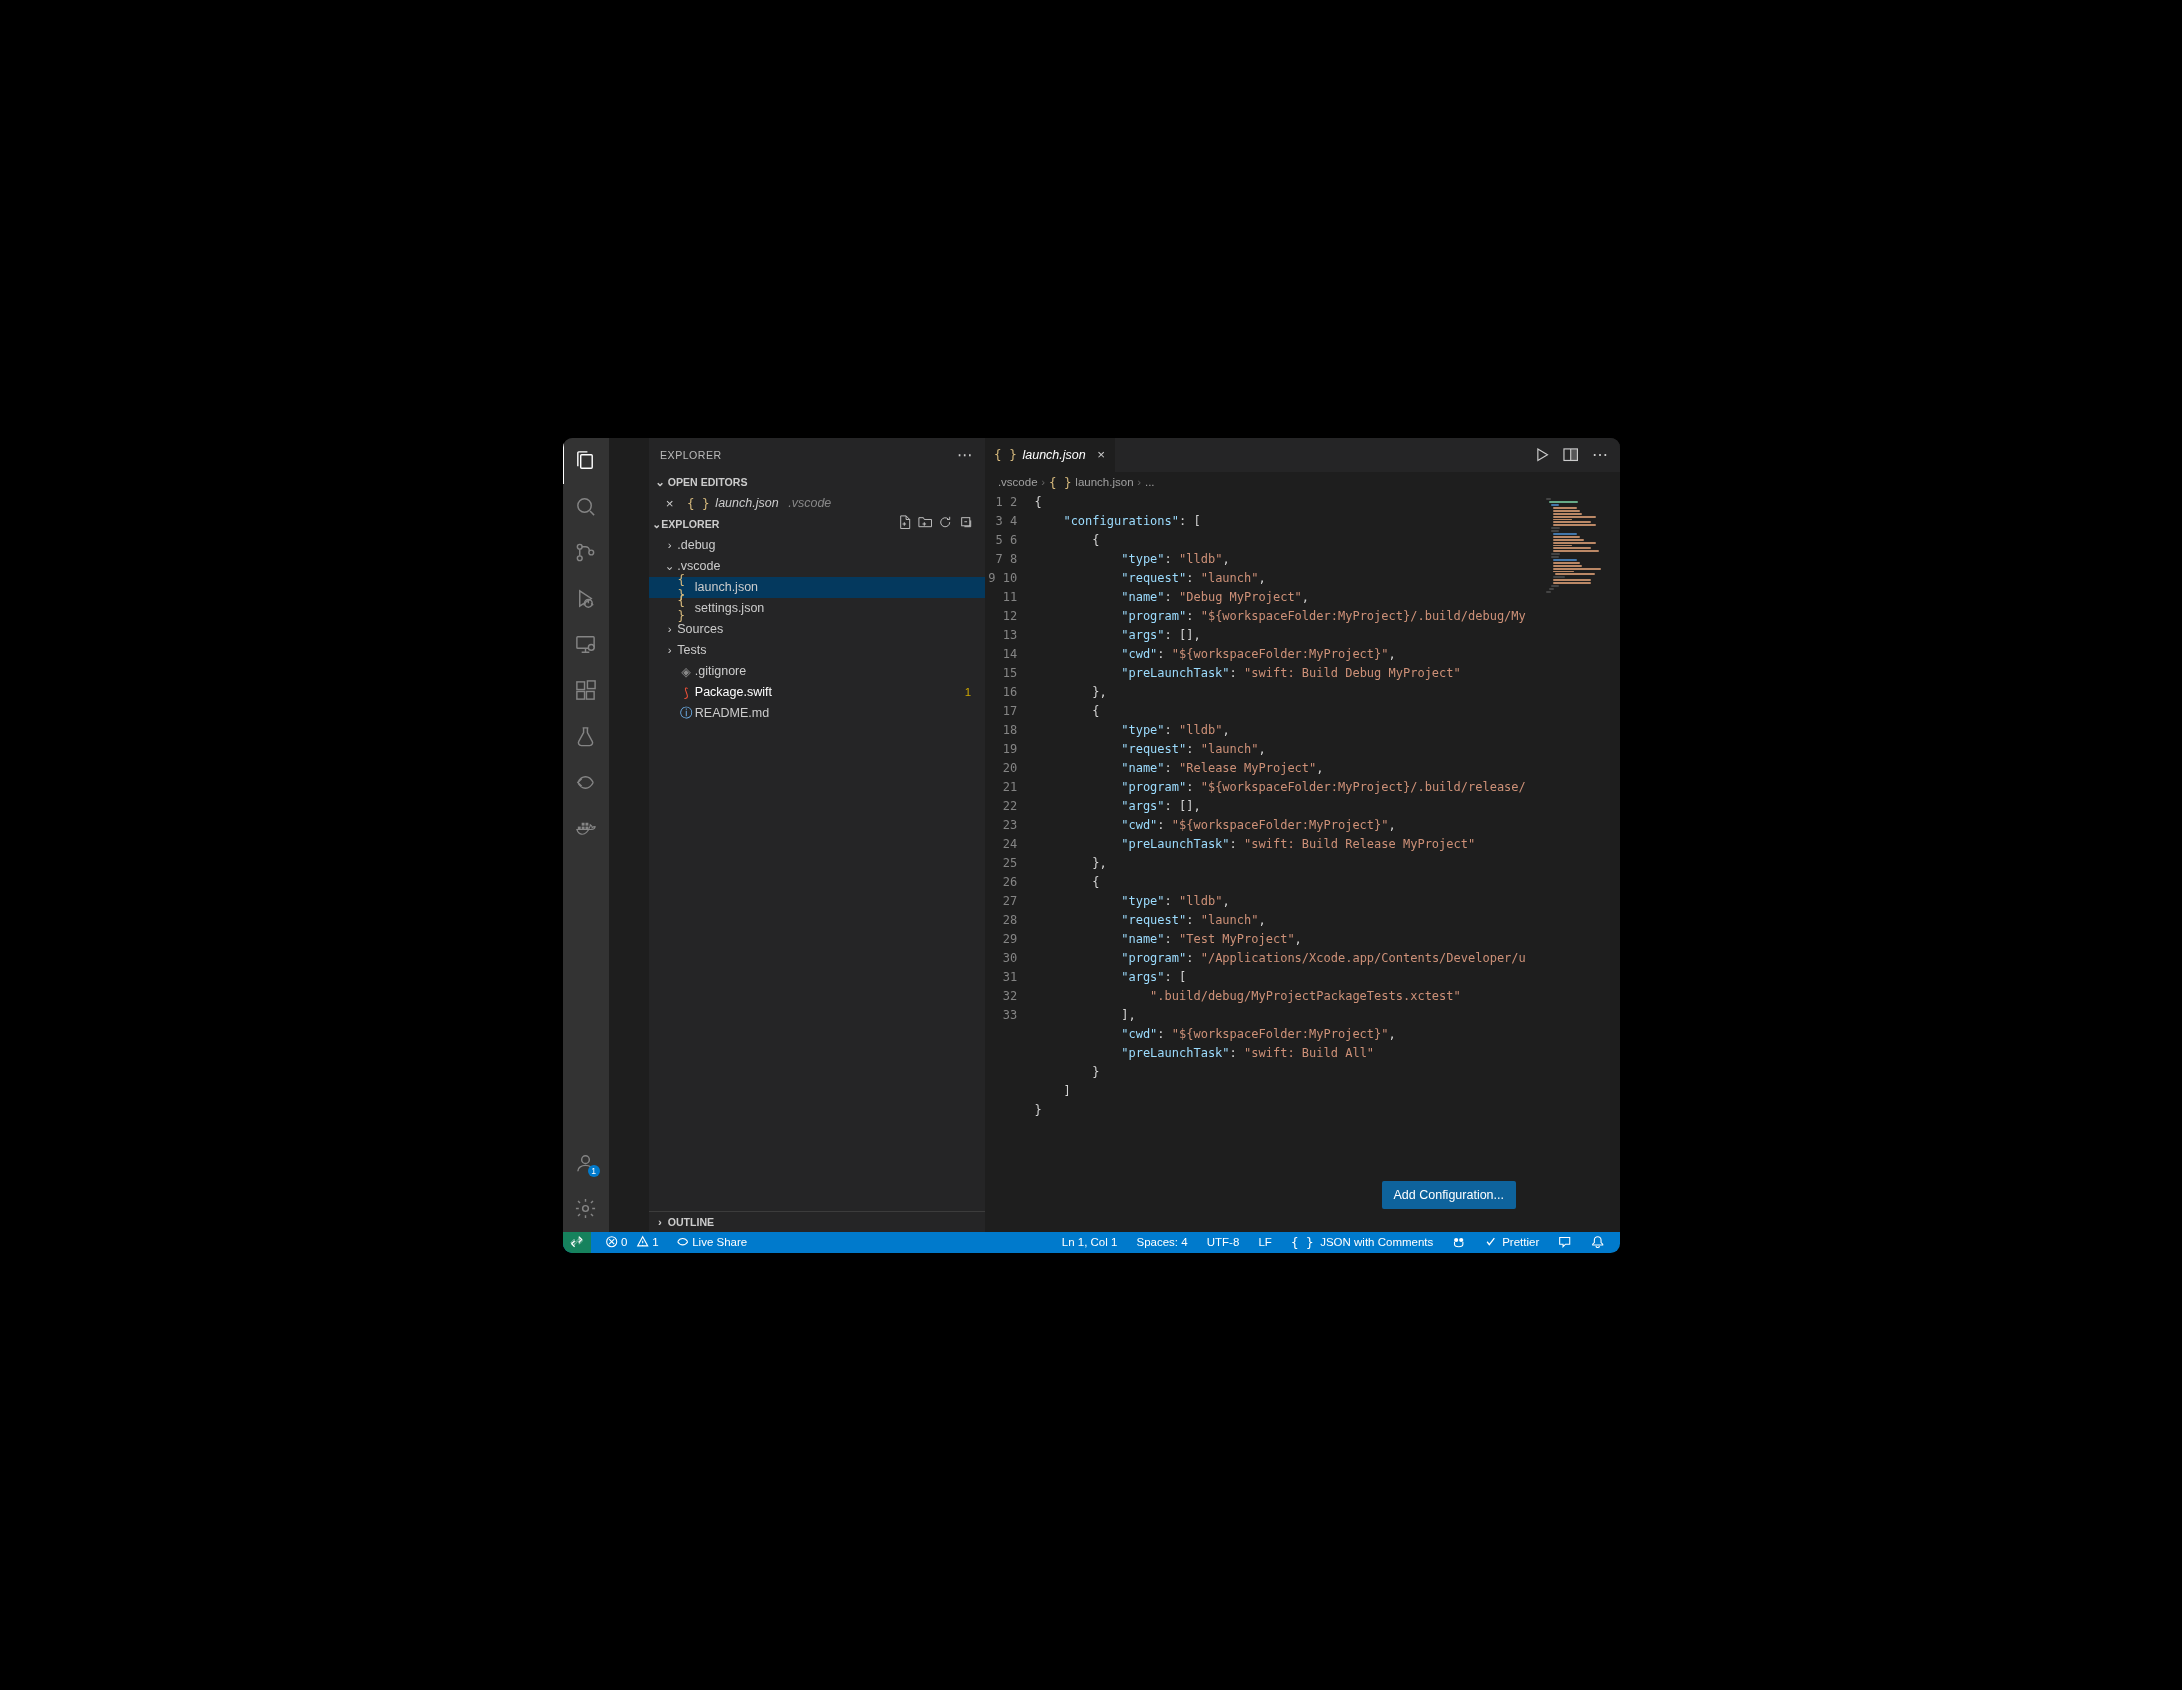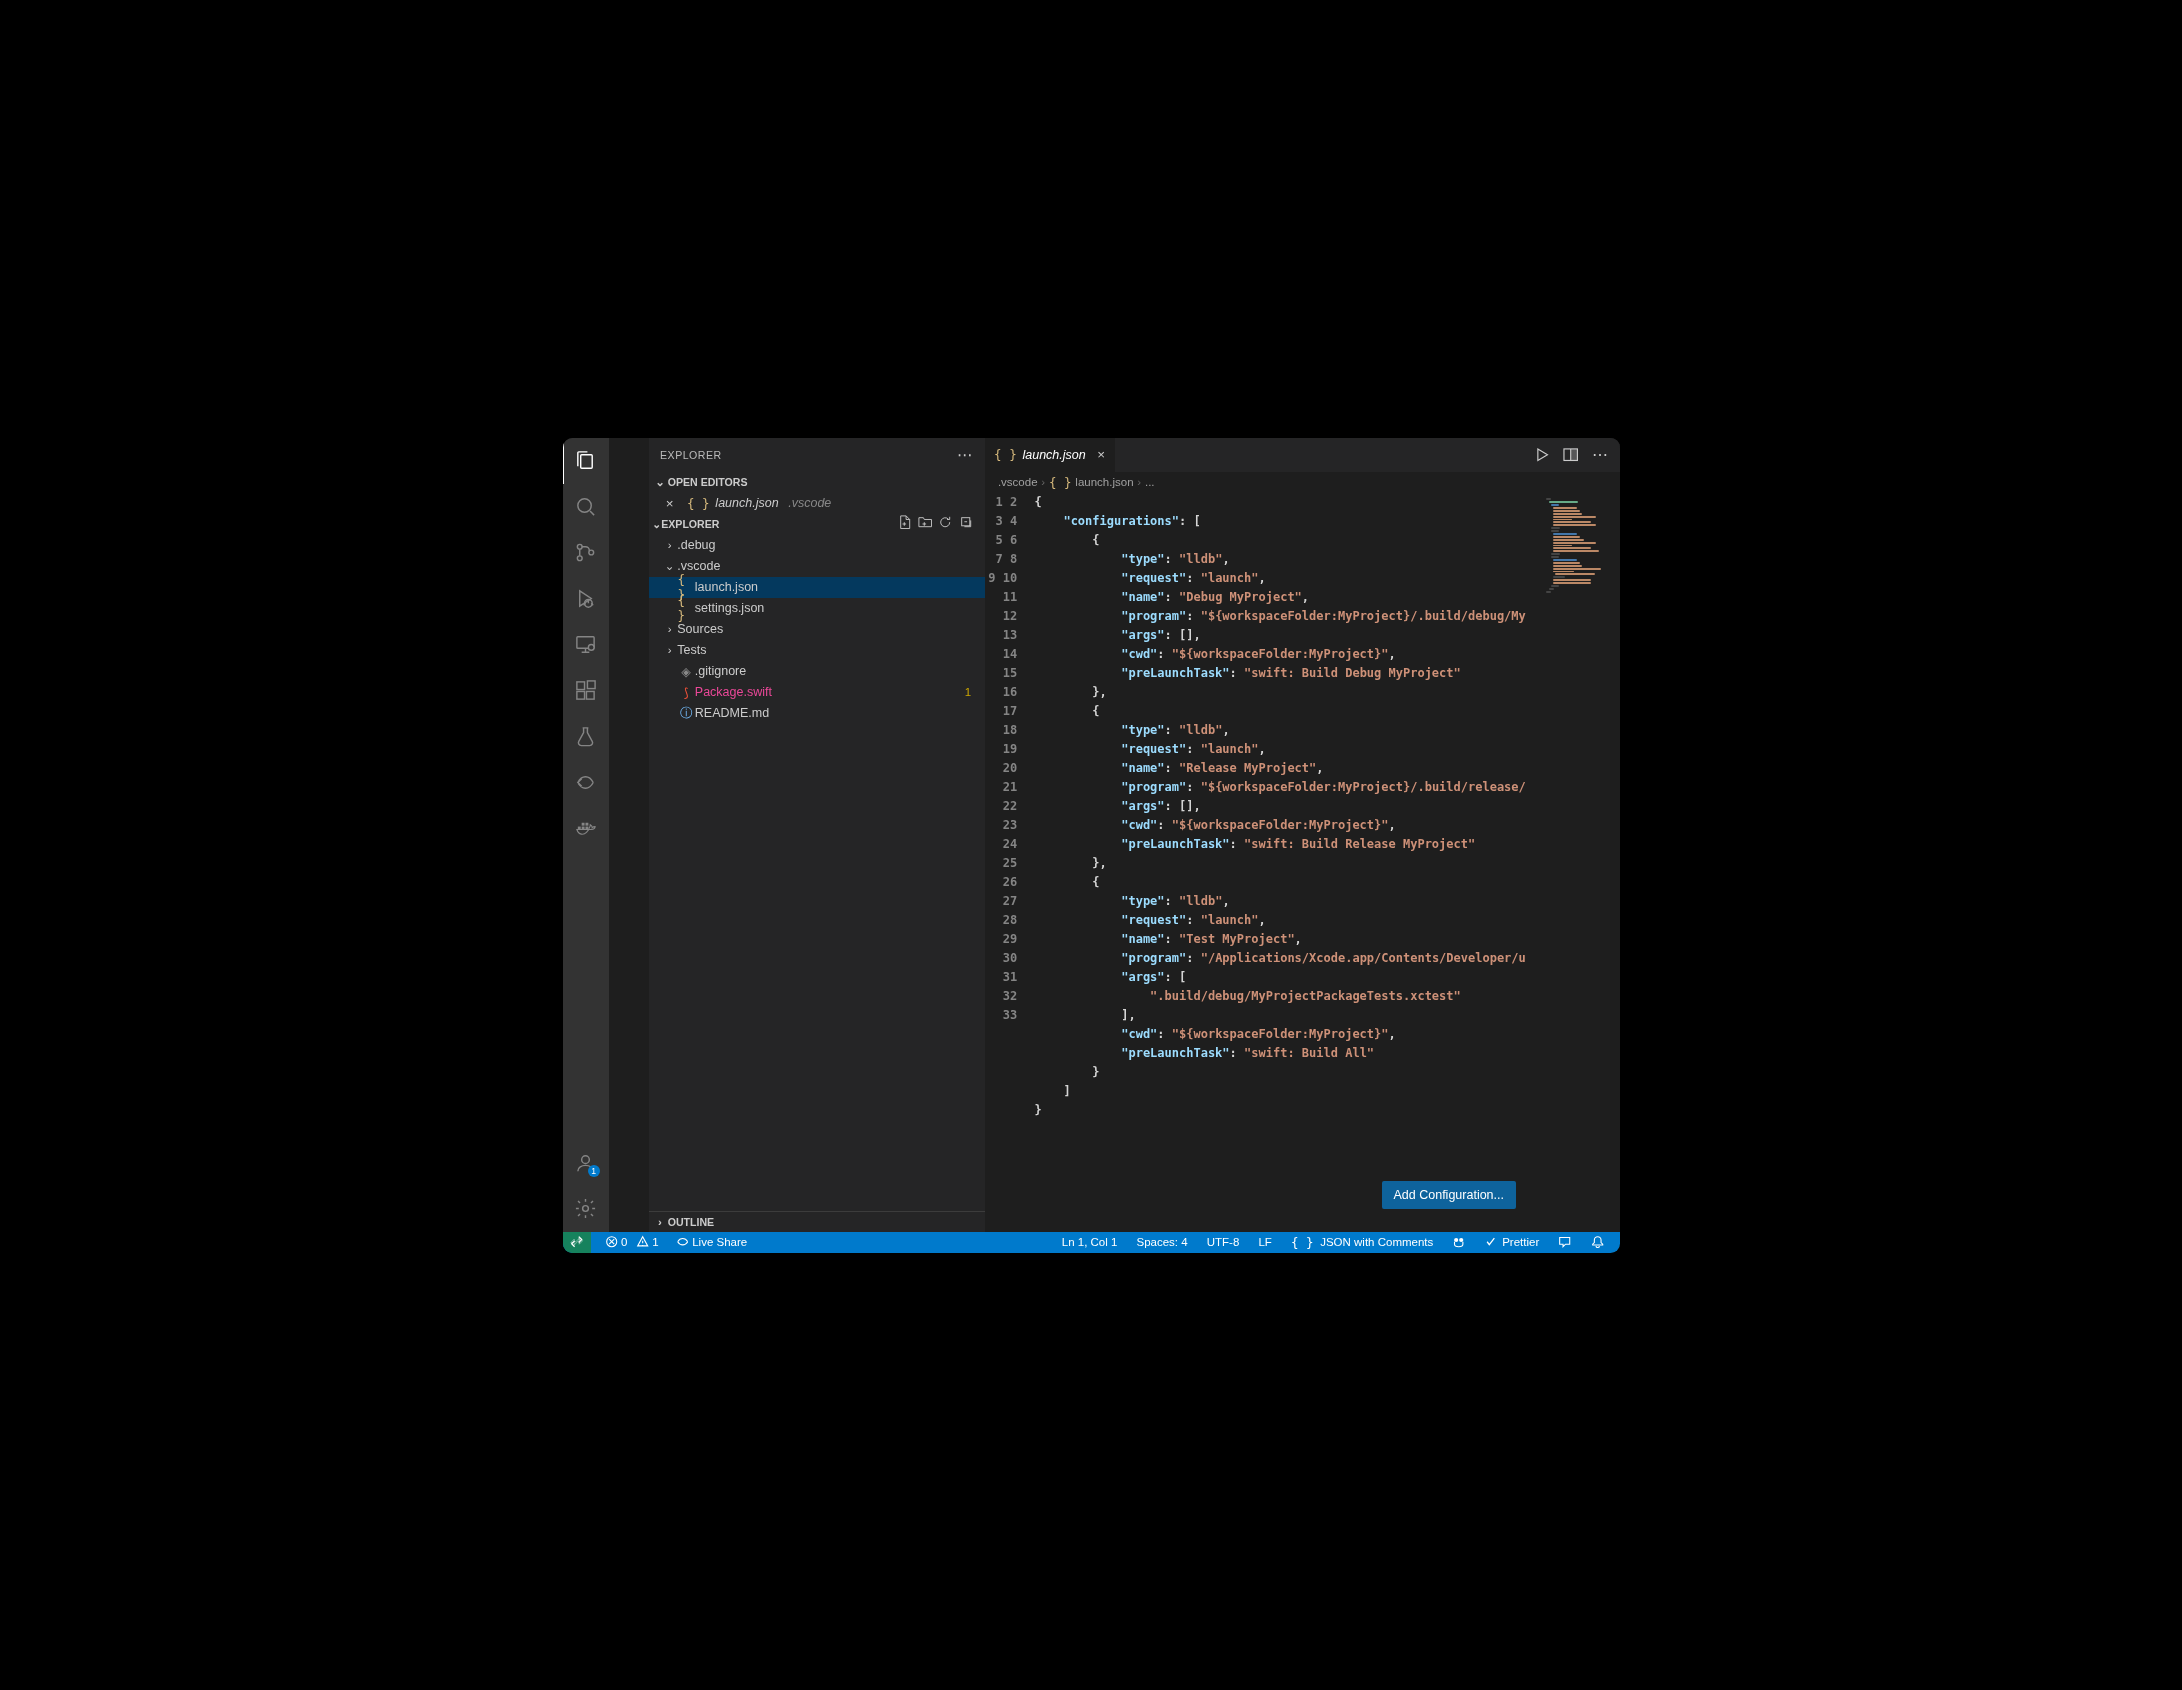--- a/index.html
+++ b/index.html
@@ -31,32 +31,32 @@
     .project-header { height: 21px; display: flex; align-items: center; justify-content: space-between; padding: 0 3.8px; font-size: 10.6px; font-weight: 700; }
     .project-header-left { display: flex; align-items: center; }
     .project-actions { display: flex; gap: 5.8px; padding-right: 7.7px; color: #ccc; }
     .project-actions span { cursor: pointer; font-size: 13.4px; }
     .tree { font-size: 12.5px; }
     .tree-item { height: 21px; display: flex; align-items: center; cursor: pointer; }
     .tree-item .chev { width: 15.4px; display: inline-flex; justify-content: center; align-items: center; font-size: 11.5px; }
     .tree-item .icon { width: 17.3px; display: inline-flex; justify-content: center; font-size: 12.5px; }
     .tree-item.selected { background: #04395e; }
     .tree-item .badge-num { margin-left: auto; padding-right: 13.4px; color: #cca700; font-size: 11.5px; }
-    .swift-yellow { color: #ec4899; text-align: center; }
+    .swift-yellow { color: #ffffff; text-align: center; }
     .tree-item .swift-icon { color: #f05138; }
     .file-json-icon { color: #d7ba7d; font-family: monospace; font-size: 12.5px; }
     .editor-area { flex: 1; display: flex; flex-direction: column; background: #1e1e1e; position: relative; }
     .tab-bar { height: 34px; background: #252526; display: flex; align-items: stretch; }
     .tab { background: #1e1e1e; border-right: 1px solid #252526; display: flex; align-items: center; padding: 0 9.6px; gap: 5.8px; font-size: 12.5px; color: #fff; font-style: italic; }
     .tab .close-x { color: #ccc; cursor: pointer; font-size: 13.4px; margin-left: 5.8px; }
     .tab-actions { margin-left: auto; display: flex; align-items: center; gap: 13.4px; padding-right: 11.5px; color: #ccc; }
     .tab-actions svg { width: 15.4px; height: 15.4px; cursor: pointer; }
     .breadcrumb { height: 21px; display: flex; align-items: center; font-size: 11.5px; color: #a0a0a0; padding-left: 13.4px; gap: 3.8px; }
     .breadcrumb .sep { color: #666; }
-    .editor-body { flex: 1; display: flex; overflow: hidden; position: relative; font-weight: bold; }
+    .editor-body { flex: 1; display: flex; overflow: hidden; position: relative; }
     .gutter { width: 50px; text-align: right; color: #858585; font-family: "SF Mono", Menlo, Consolas, monospace; font-size: 12px; line-height: 19px; padding-right: 17.3px; padding-top: 0; }
     .code { flex: 1; font-family: "SF Mono", Menlo, Consolas, monospace; font-size: 12px; line-height: 19px; color: #d4d4d4; white-space: pre; overflow: hidden; }
     .code .key { color: #9cdcfe; }
     .code .str { color: #ce9178; }
     .code .punc { color: #d4d4d4; }
     .minimap { width: 77px; background: #1e1e1e; position: relative; }
     .minimap-content { position: absolute; top: 5.8px; left: 3.8px; right: 3.8px; }
     .mm-line { height: 1.9px; margin-bottom: 1px; border-radius: 1px; }
     .add-config-btn { position: absolute; bottom: 23px; right: 104px; background: #0e639c; color: #fff; border: none; padding: 6.7px 11.5px; font-size: 12.5px; cursor: pointer; border-radius: 1.9px; }
     .status-bar { height: 21px; background: #007acc; display: flex; align-items: center; color: #fff; font-size: 11.5px; }

